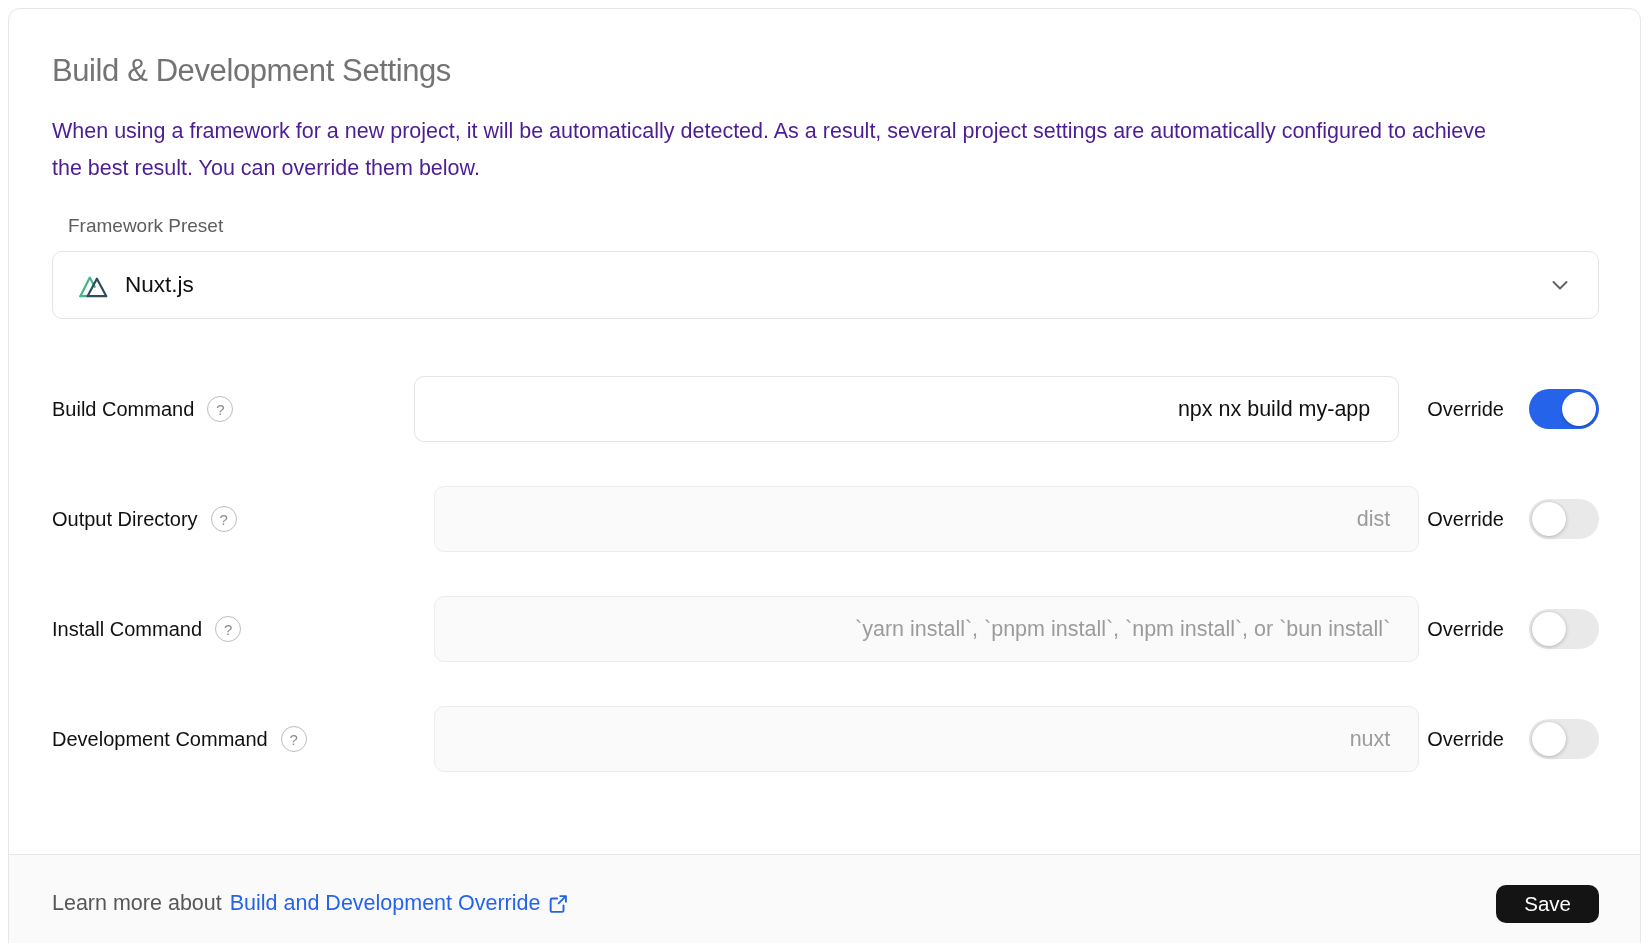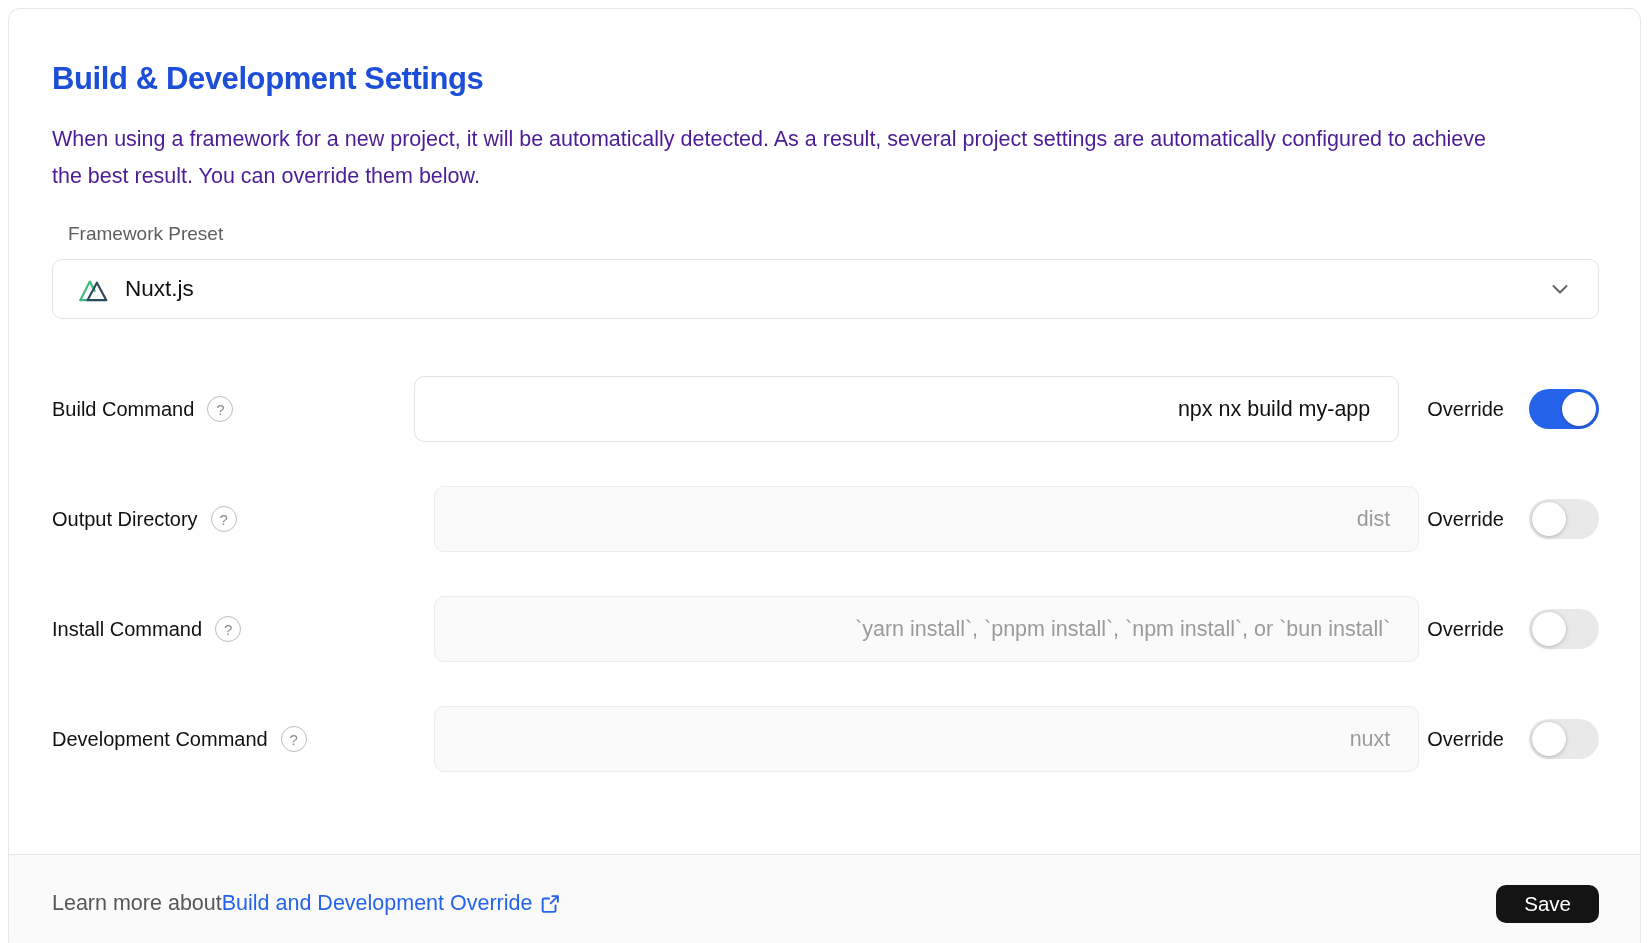--- a/index.html
+++ b/index.html
@@ -18,40 +18,40 @@
     min-height: 925px;
     display: flex;
     flex-direction: column;
   }
   .card-body {
     padding: 44px 41px 82px 43px;
     flex: 1;
   }
   .page-title {
     font-size: 31px;
-    font-weight: 700;
+    font-weight: 400;
     letter-spacing: -0.4px;
-    color: #1d4ed8;
-    margin: 8px 0 24px 0;
+    color: #737373;
+    margin: 0 0 24px 0;
   }
   .card-description {
     font-size: 21.5px;
     line-height: 37px;
     color: #4c1d95;
     margin: 0 0 28px 0;
     max-width: 1450px;
   }
   .field-label {
     display: block;
     font-size: 19px;
     color: #5e5e5e;
     margin: 0 0 14px 16px;
   }
   .select {
-    height: 60px;
+    height: 68px;
     border: 1px solid #e4e4e4;
     border-radius: 10px;
     background: #fff;
     display: flex;
     align-items: center;
     padding: 0 26px 0 26px;
     gap: 15px;
     cursor: pointer;
   }
   .select-value { font-size: 22.5px; color: #111; }
@@ -129,21 +129,21 @@
     display: flex;
     align-items: center;
     justify-content: space-between;
     padding: 0 41px 0 43px;
   }
   .footer-text {
     font-size: 21.5px;
     color: #575757;
     display: flex;
     align-items: flex-start;
-    gap: 0;
+    gap: 8px;
   }
   .footer-link {
     color: #2563eb;
     display: flex;
     align-items: center;
     gap: 5px;
     cursor: pointer;
     text-decoration: none;
   }
   .external-link-icon { display: flex; align-items: center; margin-left: 2px; }

